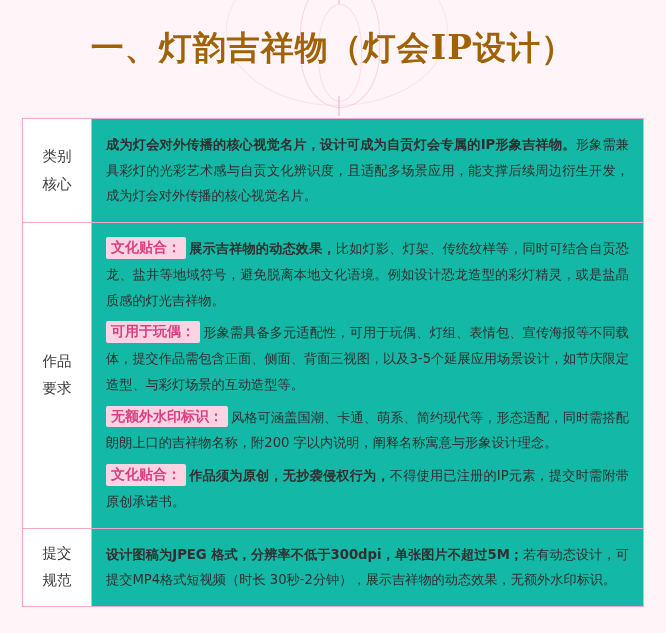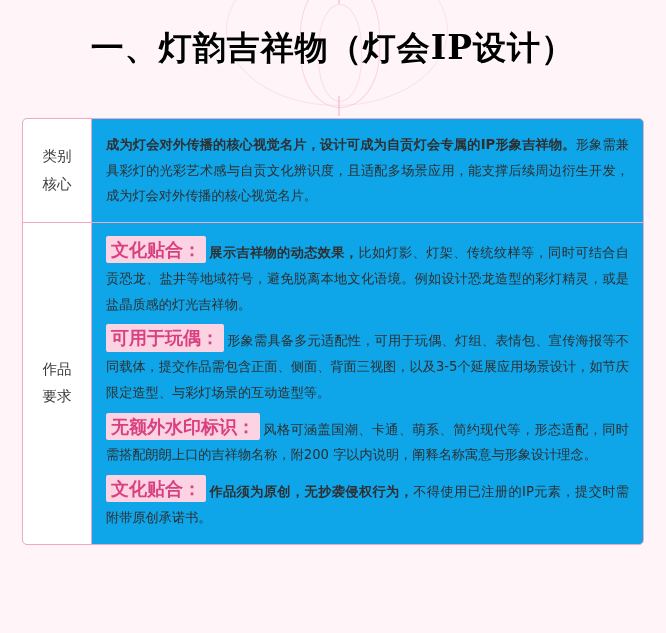--- a/index.html
+++ b/index.html
@@ -69,30 +69,30 @@
     height: 96px;
     display: flex;
     align-items: center;
     justify-content: center;
   }
   .title {
     font-family: "DejaVu Serif", "Liberation Serif", serif;
     font-weight: bold;
     font-size: 33px;
     letter-spacing: 1px;
-    color: #000000;
+    color: #a16207;
     white-space: nowrap;
     text-shadow: 0 1px 0 #fff;
   }
 
   .table-wrap {
     margin: 22px 22px 6px 22px;
     border: 1.5px solid #f2a9c6;
-    border-radius: 5px;
-    background: #0ea5e9;
+    border-radius: 0;
+    background: #14b8a6;
     overflow: hidden;
   }
   table {
     border-collapse: collapse;
     width: 100%;
     table-layout: fixed;
   }
   tr + tr td {
     border-top: 1.5px solid #f2a9c6;
   }
@@ -126,21 +126,21 @@
     margin: 0 0 7px 0;
   }
   .para:last-child {
     margin-bottom: 0;
   }
   .tag {
     display: inline-block;
     background: #fbd3e3;
     color: #d9407f;
     font-weight: bold;
-    font-size: 18px;
+    font-size: 14px;
     line-height: 1.4;
     padding: 1px 5px;
     margin-right: 3px;
     border-radius: 2px;
     vertical-align: 1px;
   }
 </style>
 </head>
 <body>
 
@@ -183,15 +183,26 @@
           </p>
           <p class="para">
             <span class="tag">无额外水印标识：</span><span>风格可涵盖国潮、卡通、萌系、简约现代等，形态适配，同时需搭配朗朗上口的吉祥物名称，附200 字以内说明，阐释名称寓意与形象设计理念。</span>
           </p>
           <p class="para">
             <span class="tag">文化贴合：</span><span class="b">作品须为原创，无抄袭侵权行为，</span><span>不得使用已注册的IP元素，提交时需附带原创承诺书。</span>
           </p>
         </td>
       </tr>
 
+      <tr>
+        <td class="label">
+          <span class="l1">提交</span>
+          <span class="l2">规范</span>
+        </td>
+        <td class="content">
+          <p class="para">
+            <span class="b">设计图稿为JPEG 格式，分辨率不低于300dpi，单张图片不超过5M；</span><span>若有动态设计，可提交MP4格式短视频（时长 30秒-2分钟），展示吉祥物的动态效果，无额外水印标识。</span>
+          </p>
+        </td>
+      </tr>
     </tbody>
   </table>
 </div>
 
 </body></html>

